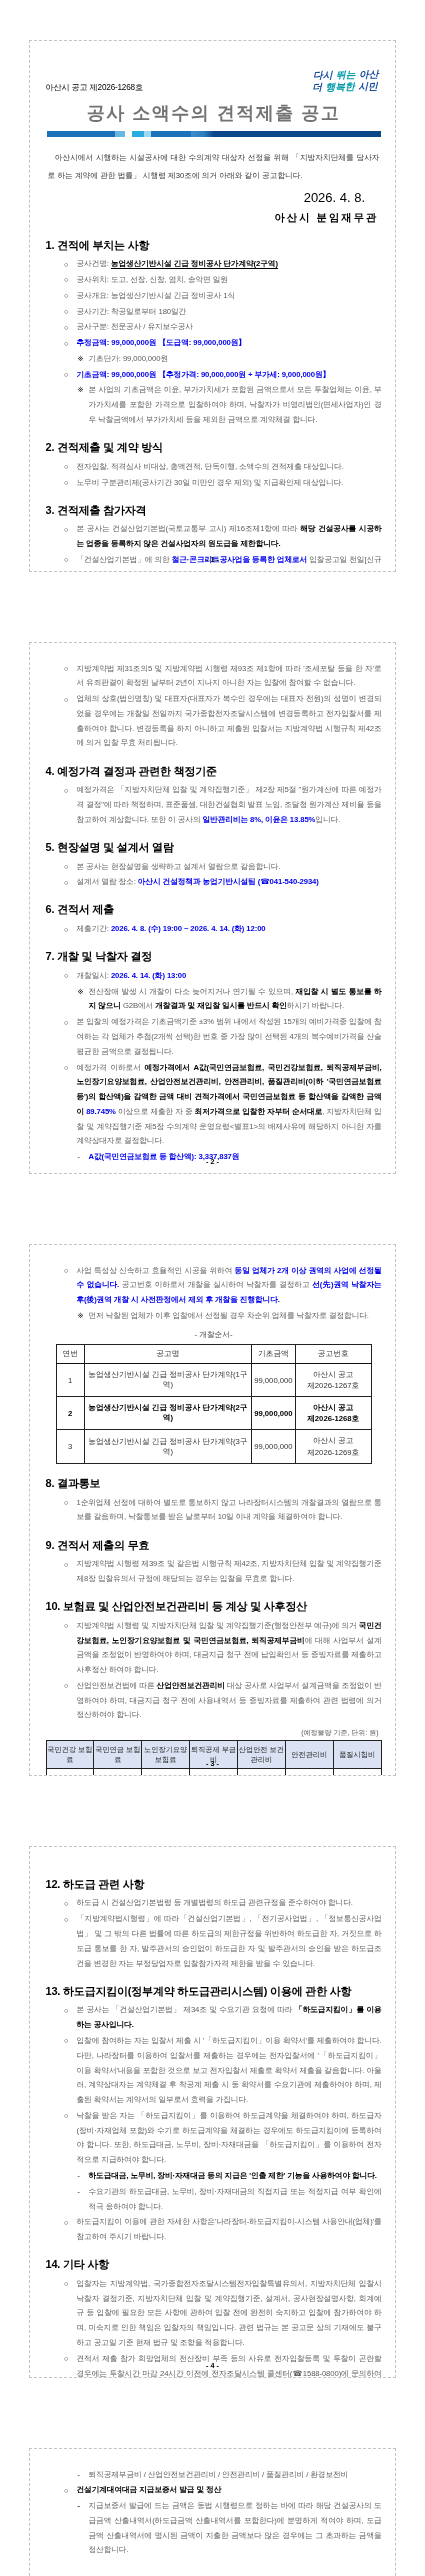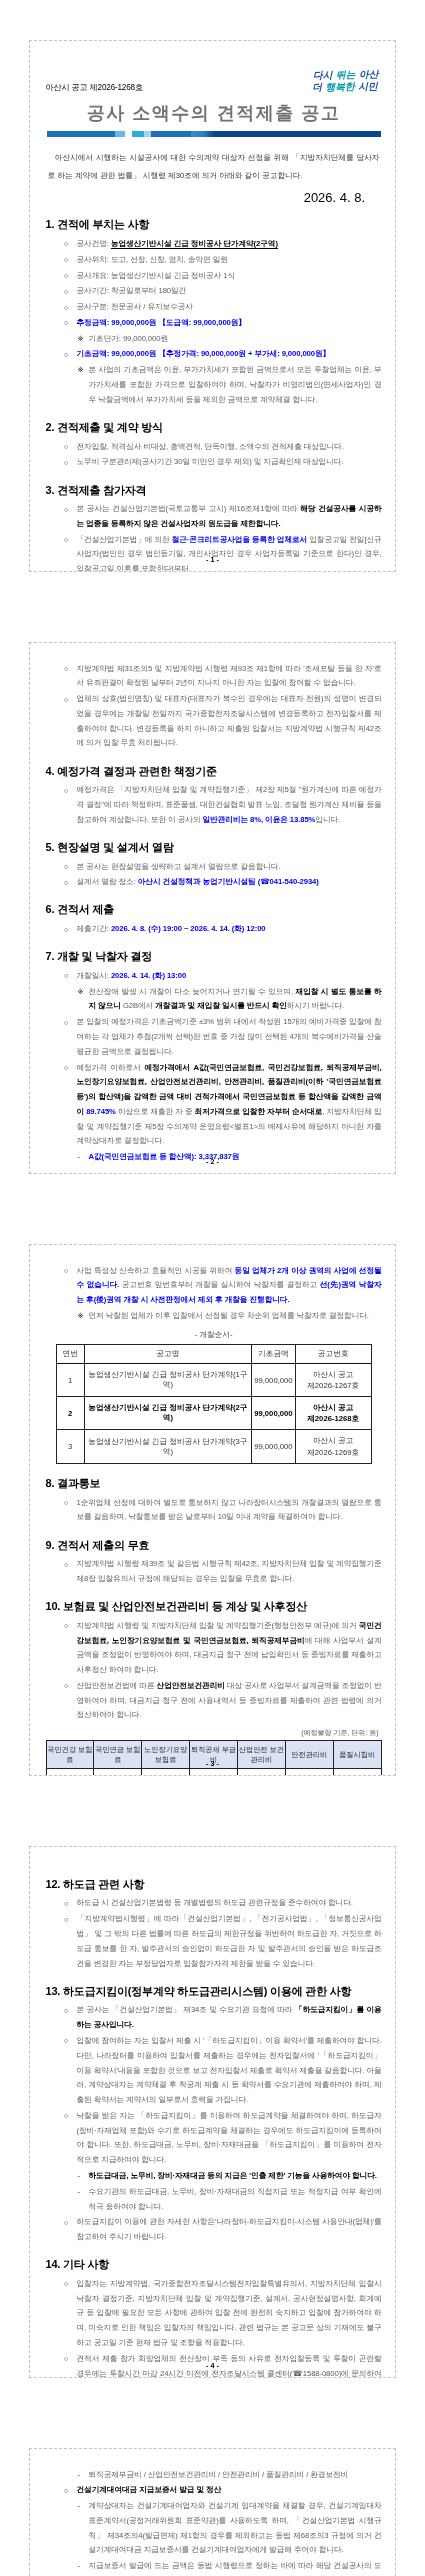--- a/index.html
+++ b/index.html
@@ -76,20 +76,21 @@
             <div class="line1"><span class="sl sb">다시 </span><span class="sl st">뛰는</span><span class="sl sb"> 아산</span></div>
             <div class="line2"><span class="sl sb">더 </span><span class="sl st">행복한</span><span class="sl sb"> 시민</span></div>
           </div>
         </div>
         <div class="doc-title">공사 소액수의 견적제출 공고</div>
         <div class="title-bar"></div>
       </div>
       <div class="intro">아산시에서 시행하는 시설공사에 대한 수의계약 대상자 선정을 위해 「지방자치단체를 당사자로 하는 계약에 관한 법률」 시행령 제30조에 의거 아래와 같이 공고합니다.</div>
       <div>
         <div class="sign-date">2026. 4. 8.</div>
+        <div class="signer">아산시 분임재무관</div>
       </div>
       <div class="h">1. 견적에 부치는 사항</div>
       <div class="p i1"><span class="mk">○</span><span class="gy">공사건명: </span><span class="b ul">농업생산기반시설 긴급 정비공사 단가계약(2구역)</span></div>
       <div class="p i1"><span class="mk">○</span><span class="gy">공사위치: 도고, 선장, 신창, 염치, 송악면 일원</span></div>
       <div class="p i1"><span class="mk">○</span><span class="gy">공사개요: 농업생산기반시설 긴급 정비공사 1식</span></div>
       <div class="p i1"><span class="mk">○</span><span class="gy">공사기간: 착공일로부터 180일간</span></div>
       <div class="p i1"><span class="mk">○</span><span class="gy">공사구분: 전문공사 / 유지보수공사</span></div>
       <div class="p i1"><span class="mk">○</span><span class="b bl">추정금액: 99,000,000원 【도급액: 99,000,000원】</span></div>
       <div class="p i2"><span class="mk">※</span><span class="gy">기초단가: 99,000,000원</span></div>
       <div class="p i1"><span class="mk">○</span><span class="b bl">기초금액: 99,000,000원 【추정가격: 90,000,000원 + 부가세: 9,000,000원】</span></div>
@@ -114,21 +115,21 @@
       <div class="p i1"><span class="mk">○</span><span class="gy">제출기간: </span><span class="b bl">2026. 4. 8. (수) 19:00 ~ 2026. 4. 14. (화) 12:00</span></div>
       <div class="h">7. 개찰 및 낙찰자 결정</div>
       <div class="p i1"><span class="mk">○</span><span class="gy">개찰일시: </span><span class="b bl">2026. 4. 14. (화) 13:00</span></div>
       <div class="p i2"><span class="mk">※</span><span class="gy">전산장애 발생 시 개찰이 다소 늦어지거나 연기될 수 있으며, </span><span class="b">재입찰 시 별도 통보를 하지 않으니</span><span class="gy"> G2B에서 </span><span class="b">개찰결과 및 재입찰 일시를 반드시 확인</span><span class="gy">하시기 바랍니다.</span></div>
       <div class="p i1"><span class="mk">○</span><span class="gy">본 입찰의 예정가격은 기초금액기준 ±3% 범위 내에서 작성된 15개의 예비가격중 입찰에 참여하는 각 업체가 추첨(2개씩 선택)한 번호 중 가장 많이 선택된 4개의 복수예비가격을 산술평균한 금액으로 결정됩니다.</span></div>
       <div class="p i1"><span class="mk">○</span><span class="gy">예정가격 이하로서 </span><span class="b">예정가격에서 A값(국민연금보험료, 국민건강보험료, 퇴직공제부금비, 노인장기요양보험료, 산업안전보건관리비, 안전관리비, 품질관리비(이하 '국민연금보험료 등')의 합산액)을 감액한 금액 대비 견적가격에서 국민연금보험료 등 합산액을 감액한 금액이 </span><span class="b bl">89.745%</span><span class="gy"> 이상으로 제출한 자 중 </span><span class="b">최저가격으로 입찰한 자부터 순서대로</span><span class="gy">, 지방자치단체 입찰 및 계약집행기준 제5장 수의계약 운영요령&lt;별표1&gt;의 배제사유에 해당하지 아니한 자를 계약상대자로 결정합니다.</span></div>
       <div class="p i2"><span class="mk">-</span><span class="b bl">A값(국민연금보험료 등 합산액): 3,337,837원</span></div>
       <div class="pageno">- 2 -</div>
     </div>
     <div class="page">
-      <div class="p i1"><span class="mk">○</span><span class="gy">사업 특성상 신속하고 효율적인 시공을 위하여 </span><span class="b bl">동일 업체가 2개 이상 권역의 사업에 선정될 수 없습니다.</span><span class="gy"> 공고번호 앞번호부터 개찰을 실시하여 낙찰자를 결정하고 </span><span class="b bl">선(先)권역 낙찰자는 후(後)권역 개찰 시 사전판정에서 제외 후 개찰을 진행합니다.</span></div>
+      <div class="p i1"><span class="mk">○</span><span class="gy">사업 특성상 신속하고 효율적인 시공을 위하여 </span><span class="b bl">동일 업체가 2개 이상 권역의 사업에 선정될 수 없습니다.</span><span class="gy"> 공고번호 이하로서 개찰을 실시하여 낙찰자를 결정하고 </span><span class="b bl">선(先)권역 낙찰자는 후(後)권역 개찰 시 사전판정에서 제외 후 개찰을 진행합니다.</span></div>
       <div class="p i2"><span class="mk">※</span><span class="gy">먼저 낙찰된 업체가 이후 입찰에서 선정될 경우 차순위 업체를 낙찰자로 결정합니다.</span></div>
       <div class="cap">- 개찰순서-</div>
       <table class="t1">
         <colgroup>
           <col style="width: 9%;">
           <col style="width: 53%;">
           <col style="width: 14%;">
           <col style="width: 24%;">
         </colgroup>
         <thead>
@@ -215,17 +216,17 @@
       <div class="p i2"><span class="mk">-</span><span class="gy">수요기관의 하도급대금, 노무비, 장비·자재대금의 직접지급 또는 적정지급 여부 확인에 적극 응하여야 합니다.</span></div>
       <div class="p i1"><span class="mk">○</span><span class="gy">하도급지킴이 이용에 관한 자세한 사항은'나라장터-하도급지킴이-시스템 사용안내(업체)'를 참고하여 주시기 바랍니다.</span></div>
       <div class="h">14. 기타 사항</div>
       <div class="p i1"><span class="mk">○</span><span class="gy">입찰자는 지방계약법, 국가종합전자조달시스템전자입찰특별유의서, 지방자치단체 입찰시 낙찰자 결정기준, 지방자치단체 입찰 및 계약집행기준, 설계서, 공사현장설명사항, 회계예규 등 입찰에 필요한 모든 사항에 관하여 입찰 전에 완전히 숙지하고 입찰에 참가하여야 하며, 미숙지로 인한 책임은 입찰자의 책임입니다. 관련 법규는 본 공고문 상의 기재에도 불구하고 공고일 기준 현재 법규 및 조항을 적용합니다.</span></div>
       <div class="p i1"><span class="mk">○</span><span class="gy">견적서 제출 참가 희망업체의 전산장비 부족 등의 사유로 전자입찰등록 및 투찰이 곤란할 경우에는 투찰시간 마감 24시간 이전에 전자조달시스템 콜센터(☎1588-0800)에 문의하여 주시기 바라며 문의하지 않아 발생되는 모든 책임은 견적서 제출자에게 있습니다.</span></div>
       <div class="pageno">- 4 -</div>
     </div>
     <div class="page">
       <div class="p i2"><span class="mk">-</span><span class="gy">퇴직공제부금비 / 산업안전보건관리비 / 안전관리비 / 품질관리비 / 환경보전비</span></div>
       <div class="p i1"><span class="mk">○</span><span class="b">건설기계대여대금 지급보증서 발급 및 정산</span></div>
-      <div class="p i2"><span class="mk">-</span><span class="gy">계약상대자는 건설기계대여업자와 건설기계 임대계약을 체결할 경우, 건설기계임대차표준계약서(공정거래위원회 표준약관)를 사용하도록 하며, 「건설산업기본법 시행규칙」 제34조의4(발급면제) 제1항의 경우를 제외하고는 동법 제68조의3 규정에 의거 건설기계대여대금 지급보증서를 건설기계대여업자에게 발급해 주어야 합니다.</span></div>
+      <div class="p i2"><span class="mk">-</span></div>
       <div class="p i2"><span class="mk">-</span><span class="gy">지급보증서 발급에 드는 금액은 동법 시행령으로 정하는 바에 따라 해당 건설공사의 도급금액 산출내역서(하도급금액 산출내역서를 포함한다)에 분명하게 적여야 하며, 도급금액 산출내역서에 명시된 금액이 지출한 금액보다 많은 경우에는 그 초과하는 금액을 정산합니다. </span></div>
     </div>
   </div>
 
 
 </body></html>

